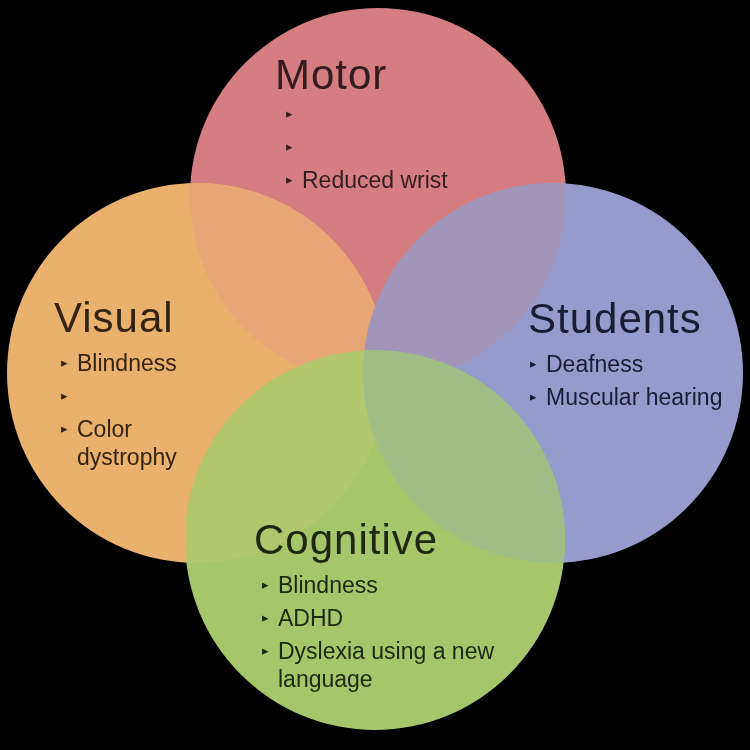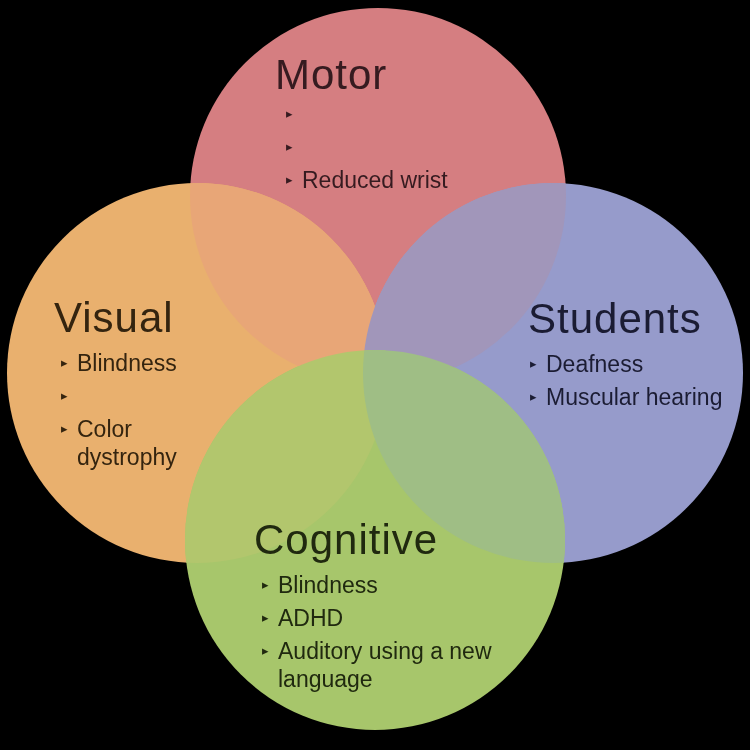--- a/index.html
+++ b/index.html
@@ -143,18 +143,18 @@
       <div class="item">
         <span class="bullet">▸</span>
         <span>Blindness</span>
       </div>
       <div class="item">
         <span class="bullet">▸</span>
         <span>ADHD</span>
       </div>
       <div class="item">
         <span class="bullet">▸</span>
-        <span>Auditory using a new language</span>
+        <span>Dyslexia using a new language</span>
       </div>
     </div>
   </div>
 
 </div>
 
 </body></html>

